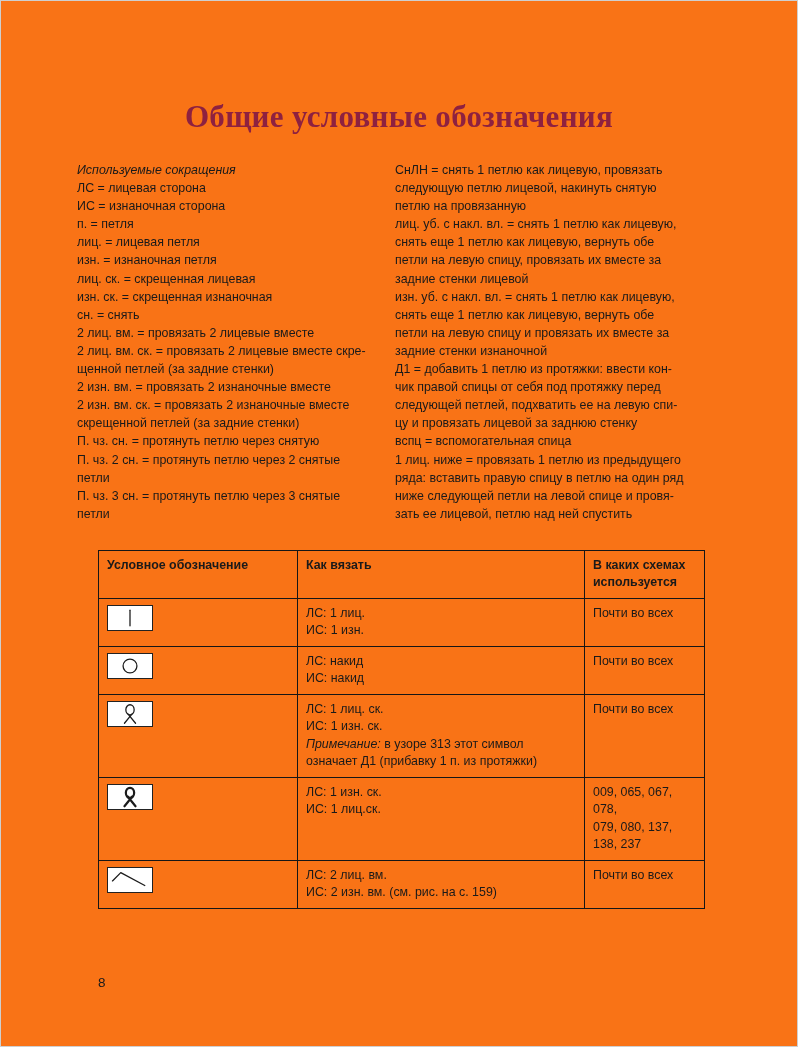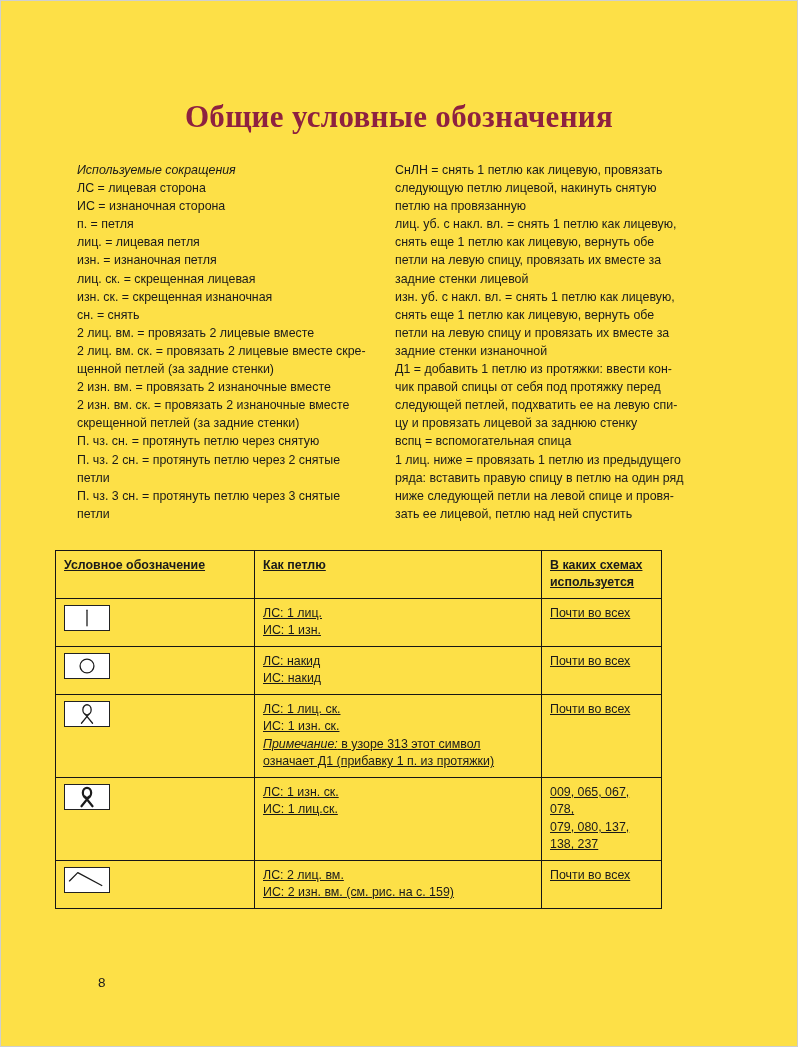--- a/index.html
+++ b/index.html
@@ -1,20 +1,20 @@
 <!DOCTYPE html>
 <html><head>
 <meta charset="utf-8">
 <style>
   html,body { margin:0; padding:0; background:#fff; }
   .sheet {
     position:relative;
     width:798px; height:1047px;
     box-sizing:border-box;
-    background:#fde047;
+    background:#f97316;
     border:1px solid #cfcfcf;
     font-family:"Liberation Sans", sans-serif;
     color:#1a1a1a;
     overflow:hidden;
   }
   .title {
     margin:98px 0 0 0;
     text-align:center;
     font-family:"Liberation Serif", serif;
     font-weight:bold;
@@ -26,27 +26,26 @@
     display:flex;
     margin:26px 93px 0 76px;
     font-size:12.4px;
     line-height:18.1px;
   }
   .col-left { width:305px; flex:none; }
   .col-right { flex:1; margin-left:13px; }
   .abbr-heading { font-style:italic; margin:0; }
   .pre { white-space:pre-line; }
   .symtable {
-    margin:27px 0 0 54px;
+    margin:27px 0 0 97px;
     width:606px;
     border-collapse:collapse;
     table-layout:fixed;
     font-size:12.4px;
     line-height:17.5px;
-    text-decoration:underline;
   }
   .symtable col.c1 { width:199px; }
   .symtable col.c2 { width:287px; }
   .symtable col.c3 { width:120px; }
   .symtable th, .symtable td {
     border:1px solid #161616;
     padding:6px 8px;
     vertical-align:top;
     text-align:left;
   }
@@ -131,21 +130,21 @@
   <table class="symtable">
     <colgroup>
         <col class="c1">
         <col class="c2">
         <col class="c3">
       </colgroup>
 
     <tbody>
         <tr>
       <th>Условное обозначение</th>
-      <th>Как петлю</th>
+      <th>Как вязать</th>
       <th>В каких схемах используется</th>
     </tr>
 
     <tr>
       <td class="symcell">
         <div class="symbox">
           <svg class="symsvg" viewBox="0 0 44 26">
                 <line x1="22" y1="4.5" x2="22" y2="21.5"></line>
               </svg>
         </div>

